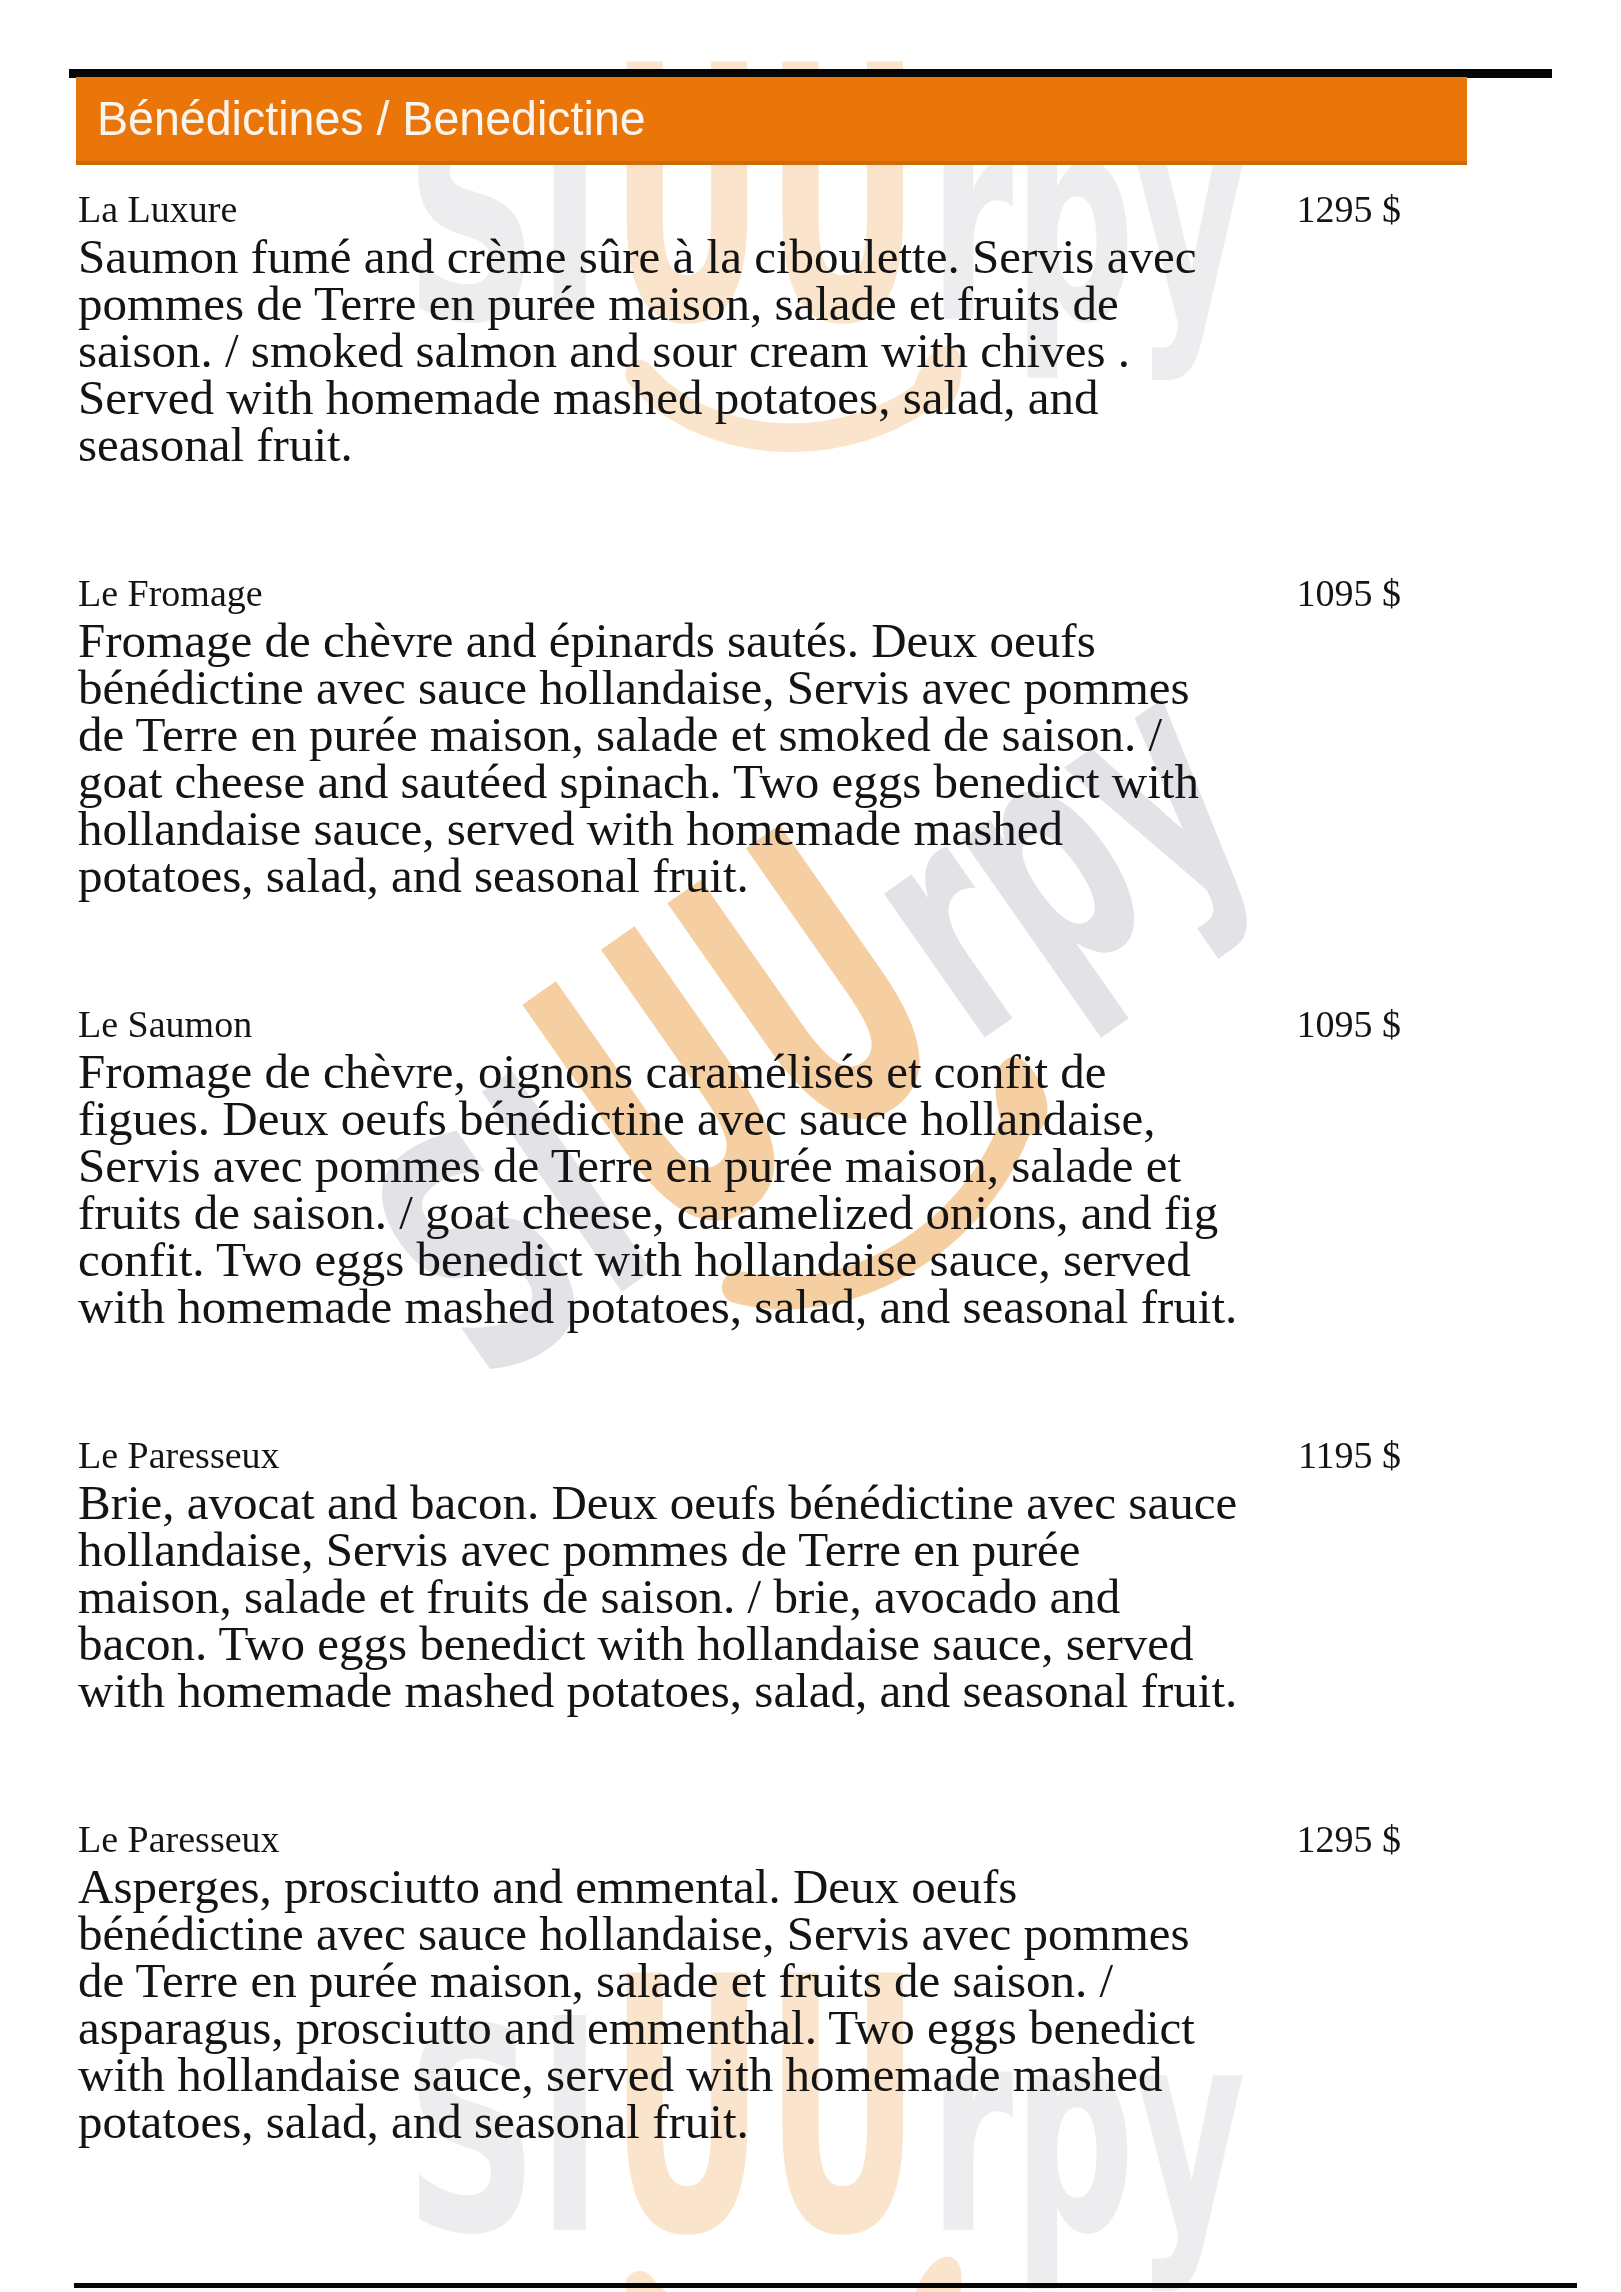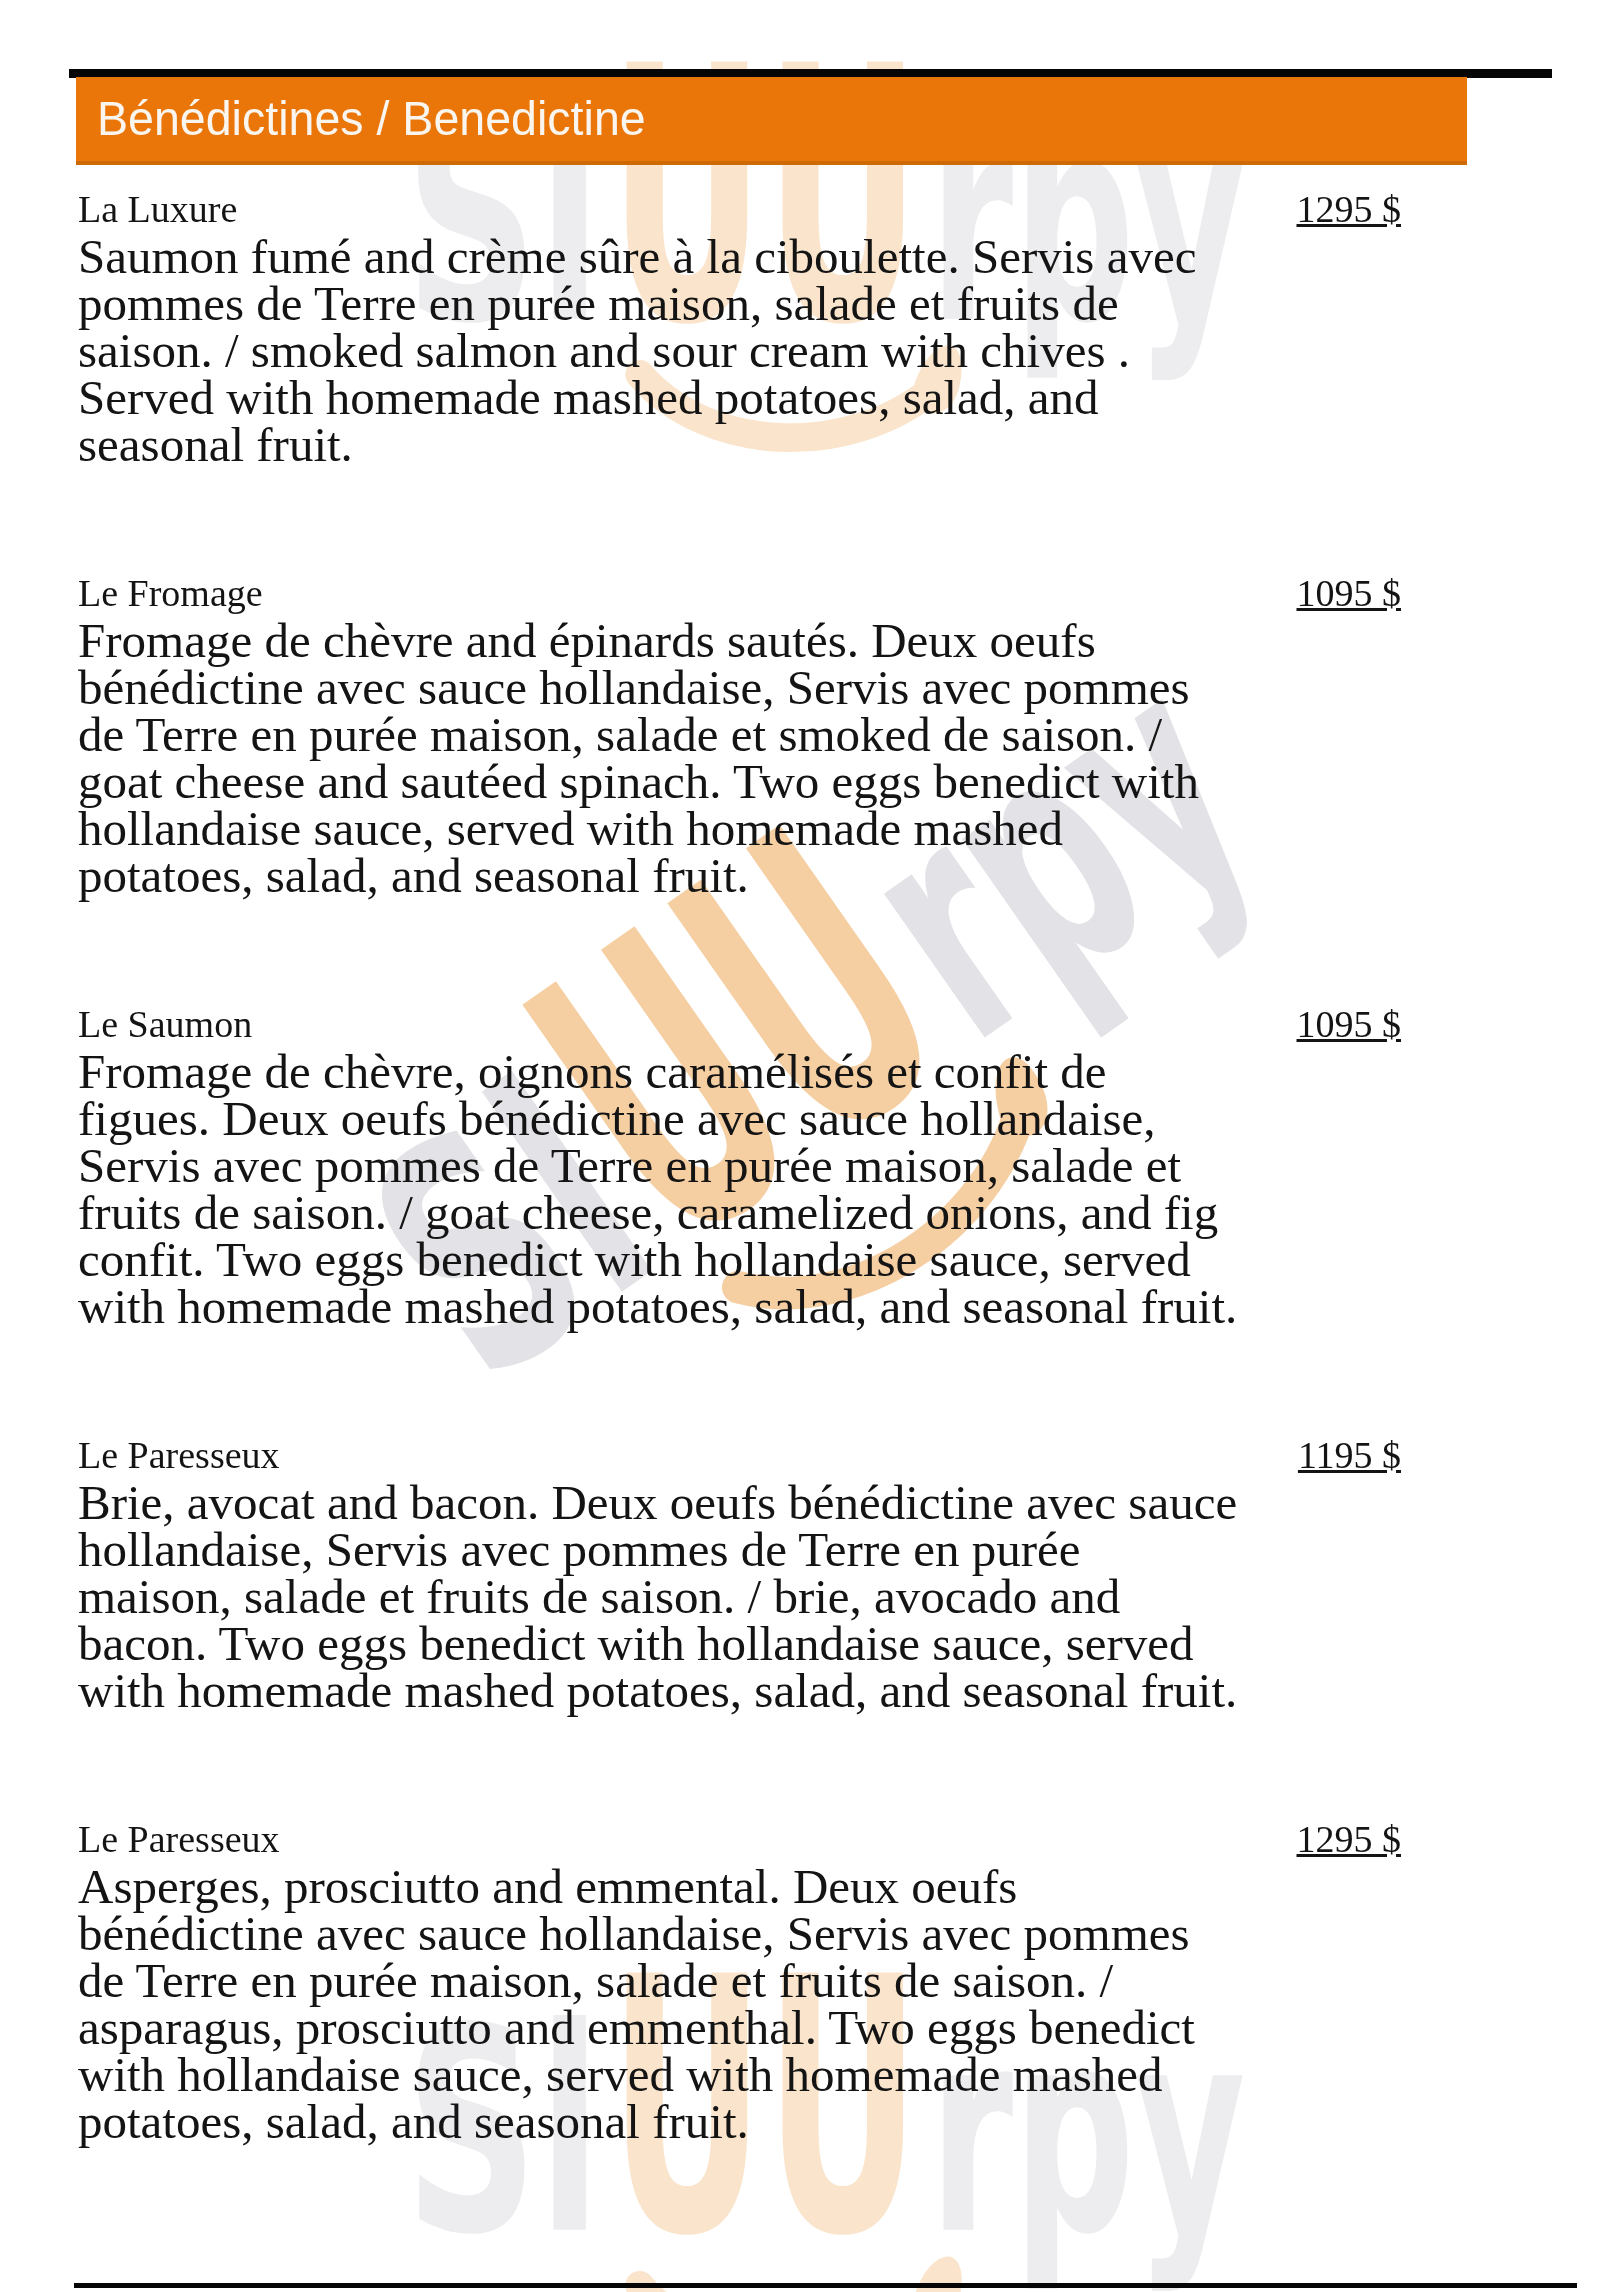--- a/index.html
+++ b/index.html
@@ -61,21 +61,21 @@
     position:absolute; left:78px; top:186px;
     width:1323px; z-index:1;
     color:var(--text);
   }
   .menu-item { margin-bottom:102px; }
   .item-head {
     display:flex; justify-content:space-between; align-items:baseline;
     font-size:38px; line-height:47px;
   }
   .item-name { white-space:nowrap; }
-  .item-price { white-space:nowrap;text-decoration:underline; }
+  .item-price { white-space:nowrap; }
   .item-desc {
     width:1166px;
     font-size:49px; line-height:47px;
   }
 
   
   .bottom-rule {
     position:absolute; left:74px; top:2283px;
     width:1503px; height:4.9px;
     background:var(--rule); z-index:2;

